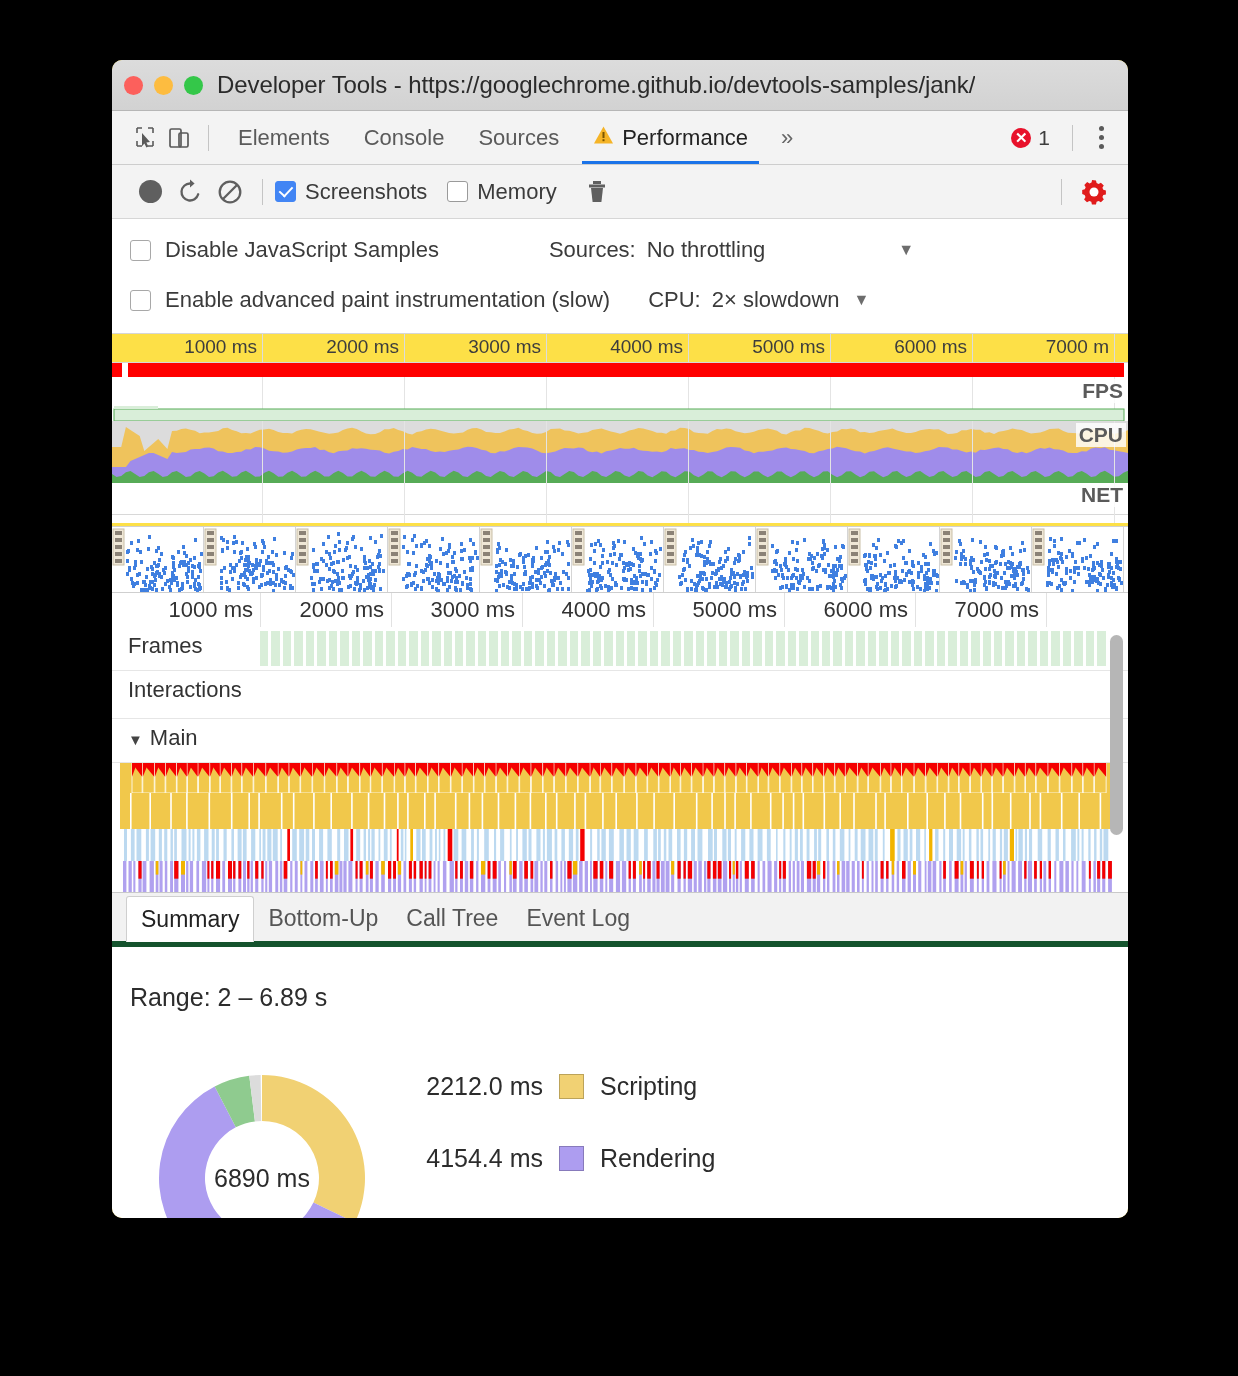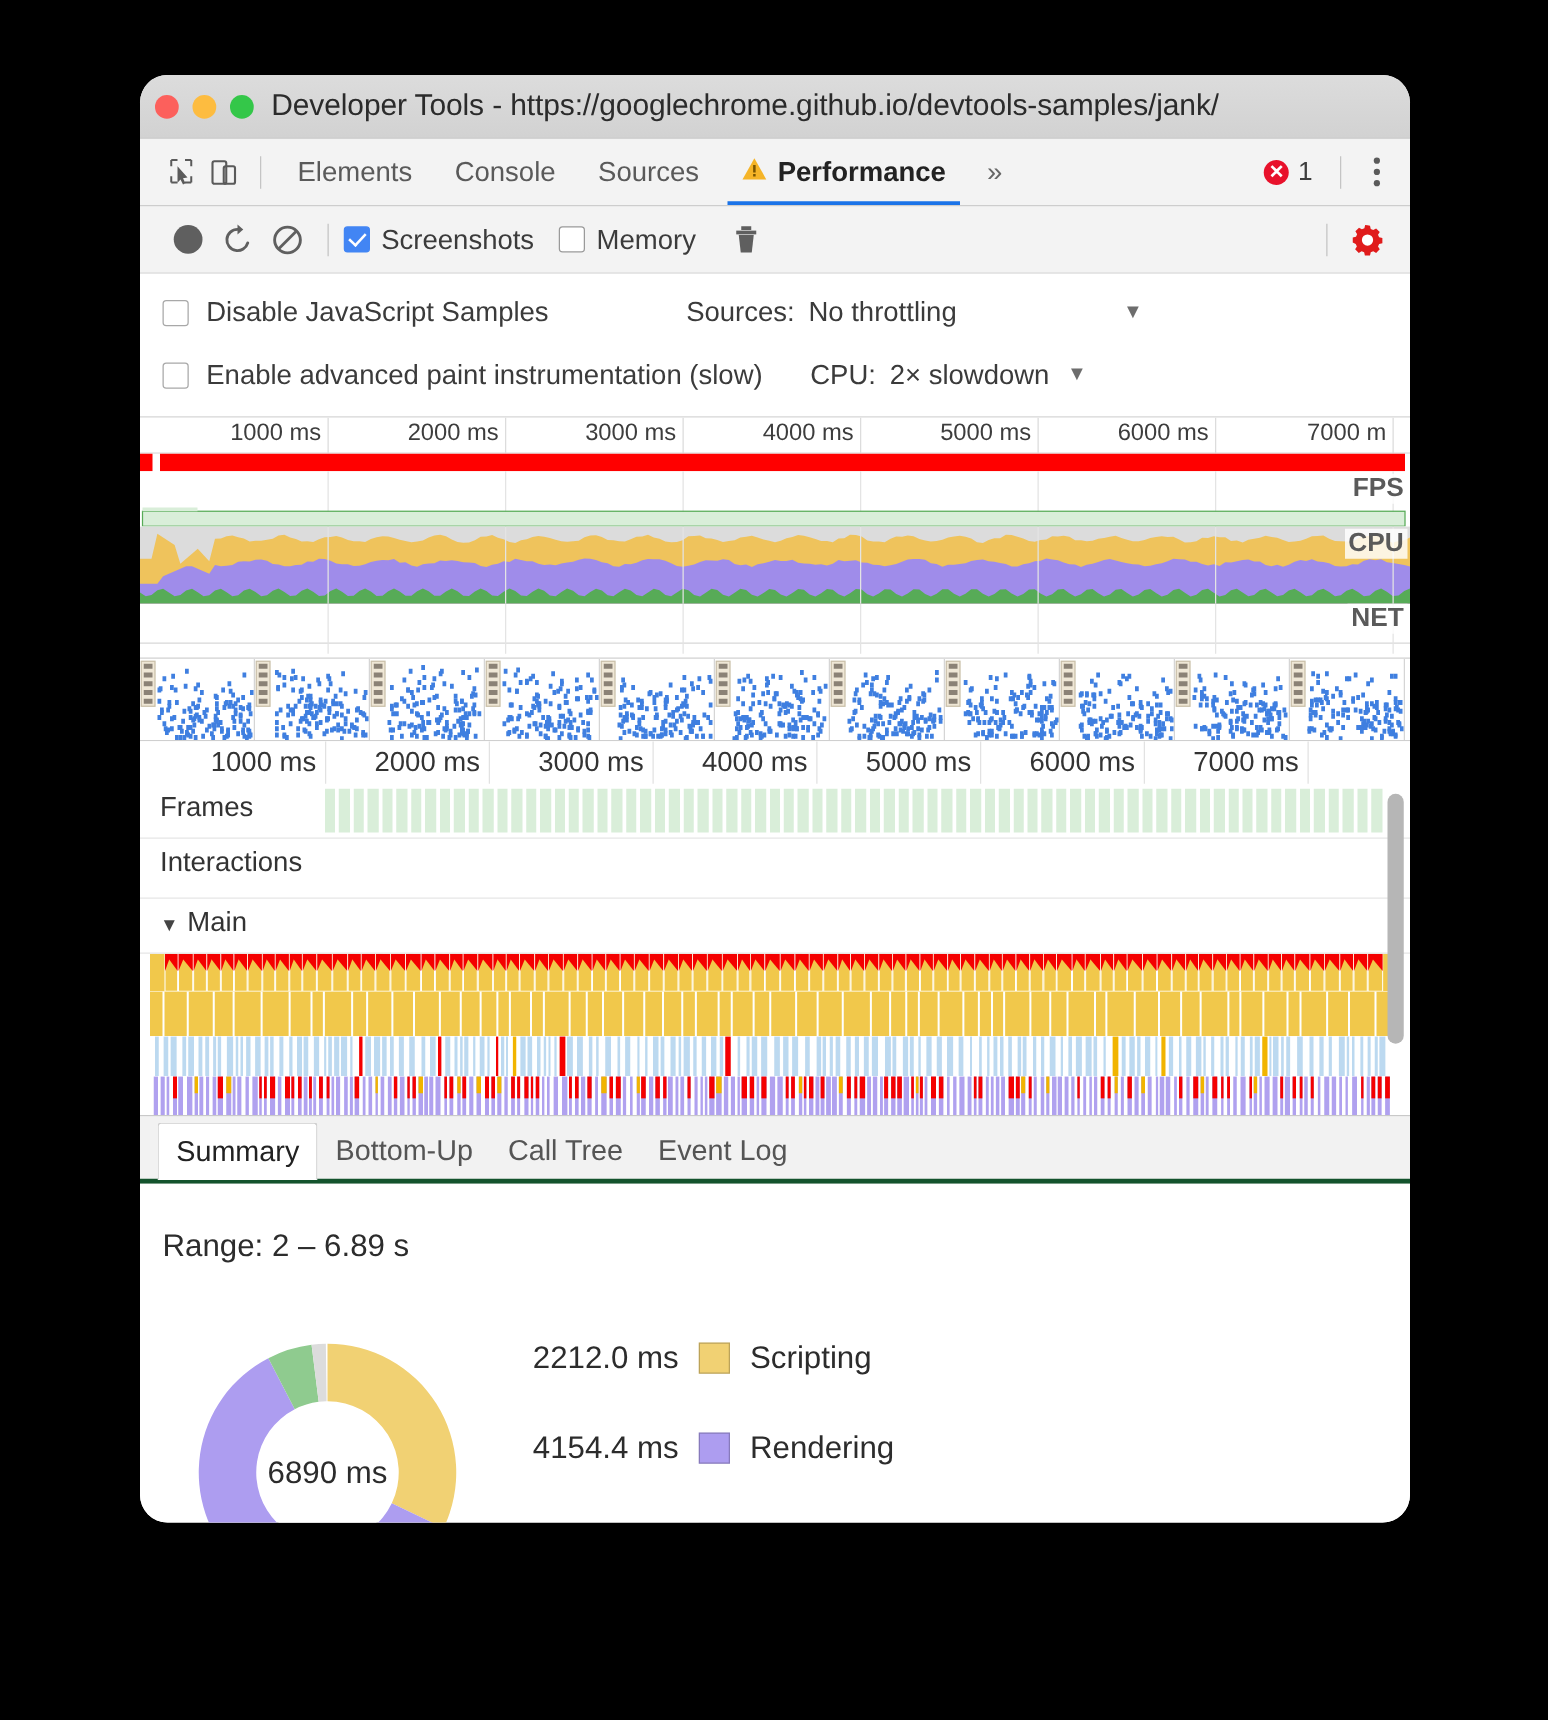--- a/index.html
+++ b/index.html
@@ -6,22 +6,22 @@
   html, body {
     width: 1238px; height: 1376px;
     background: #000;
     font-family: "Liberation Sans", sans-serif;
     overflow: hidden;
   }
   .window {
     position: absolute;
     left: 112px; top: 60px;
     width: 1016px; height: 1158px;
-    background: #ffffff;
-    border-radius: 22px;
+    background: #fde047;
+    border-radius: 10px;
     overflow: hidden;
     box-shadow: 0 10px 40px rgba(0,0,0,.5);
   }
 
   
   .titlebar {
     height: 51px;
     background: linear-gradient(#dcdcdc, #d2d2d2);
     border-bottom: 1px solid #b6b6b6;
     display: flex; align-items: center;
@@ -49,21 +49,21 @@
   }
   .tool-ico { width: 34px; height: 34px; display: flex; align-items: center; justify-content: center; }
   .vsep { width: 1px; height: 26px; background: #c4c4c4; margin: 0 12px; }
   .tabs { display: flex; align-items: center; gap: 0; }
   .tab {
     font-size: 22px; color: #5a5a5a;
     padding: 0 17px; height: 52px;
     display: flex; align-items: center; gap: 8px;
     position: relative; white-space: nowrap;
   }
-  .tab.active { color: #222; font-weight: bold; }
+  .tab.active { color: #222; }
   .tab.active::after {
     content: ""; position: absolute; left: 6px; right: 6px; bottom: 0;
     height: 3px; background: #1a73e8;
   }
   .chevrons { font-size: 22px; color: #666; padding: 0 16px; }
   .tab-right {
     margin-left: auto; display: flex; align-items: center; gap: 10px;
   }
   .err-badge { display: flex; align-items: center; gap: 7px; }
   .err-dot {
@@ -157,21 +157,21 @@
   .flame-rows { position: absolute; left: 0; right: 0; }
   .frow { position: relative; width: 100%; overflow: hidden; }
   .scrollbar {
     position: absolute; right: 5px; top: 42px; width: 13px; height: 200px;
     background: #b6b6b6; border-radius: 7px; z-index: 9;
   }
 
   
   .btabs {
     height: 54px; background: #f2f2f2;
-    border-bottom: 4px solid #14532d;
+    border-bottom: 6px solid #14532d;
     display: flex; align-items: flex-end; padding-left: 14px;
   }
   .btab {
     font-size: 23px; color: #555; padding: 0 14px; height: 46px;
     display: flex; align-items: center; white-space: nowrap;
   }
   .btab.active {
     background: #fff; color: #222;
     border: 1px solid #cfcfcf; border-bottom: 1px solid #fff;
     border-radius: 3px 3px 0 0; margin-bottom: -1px;

